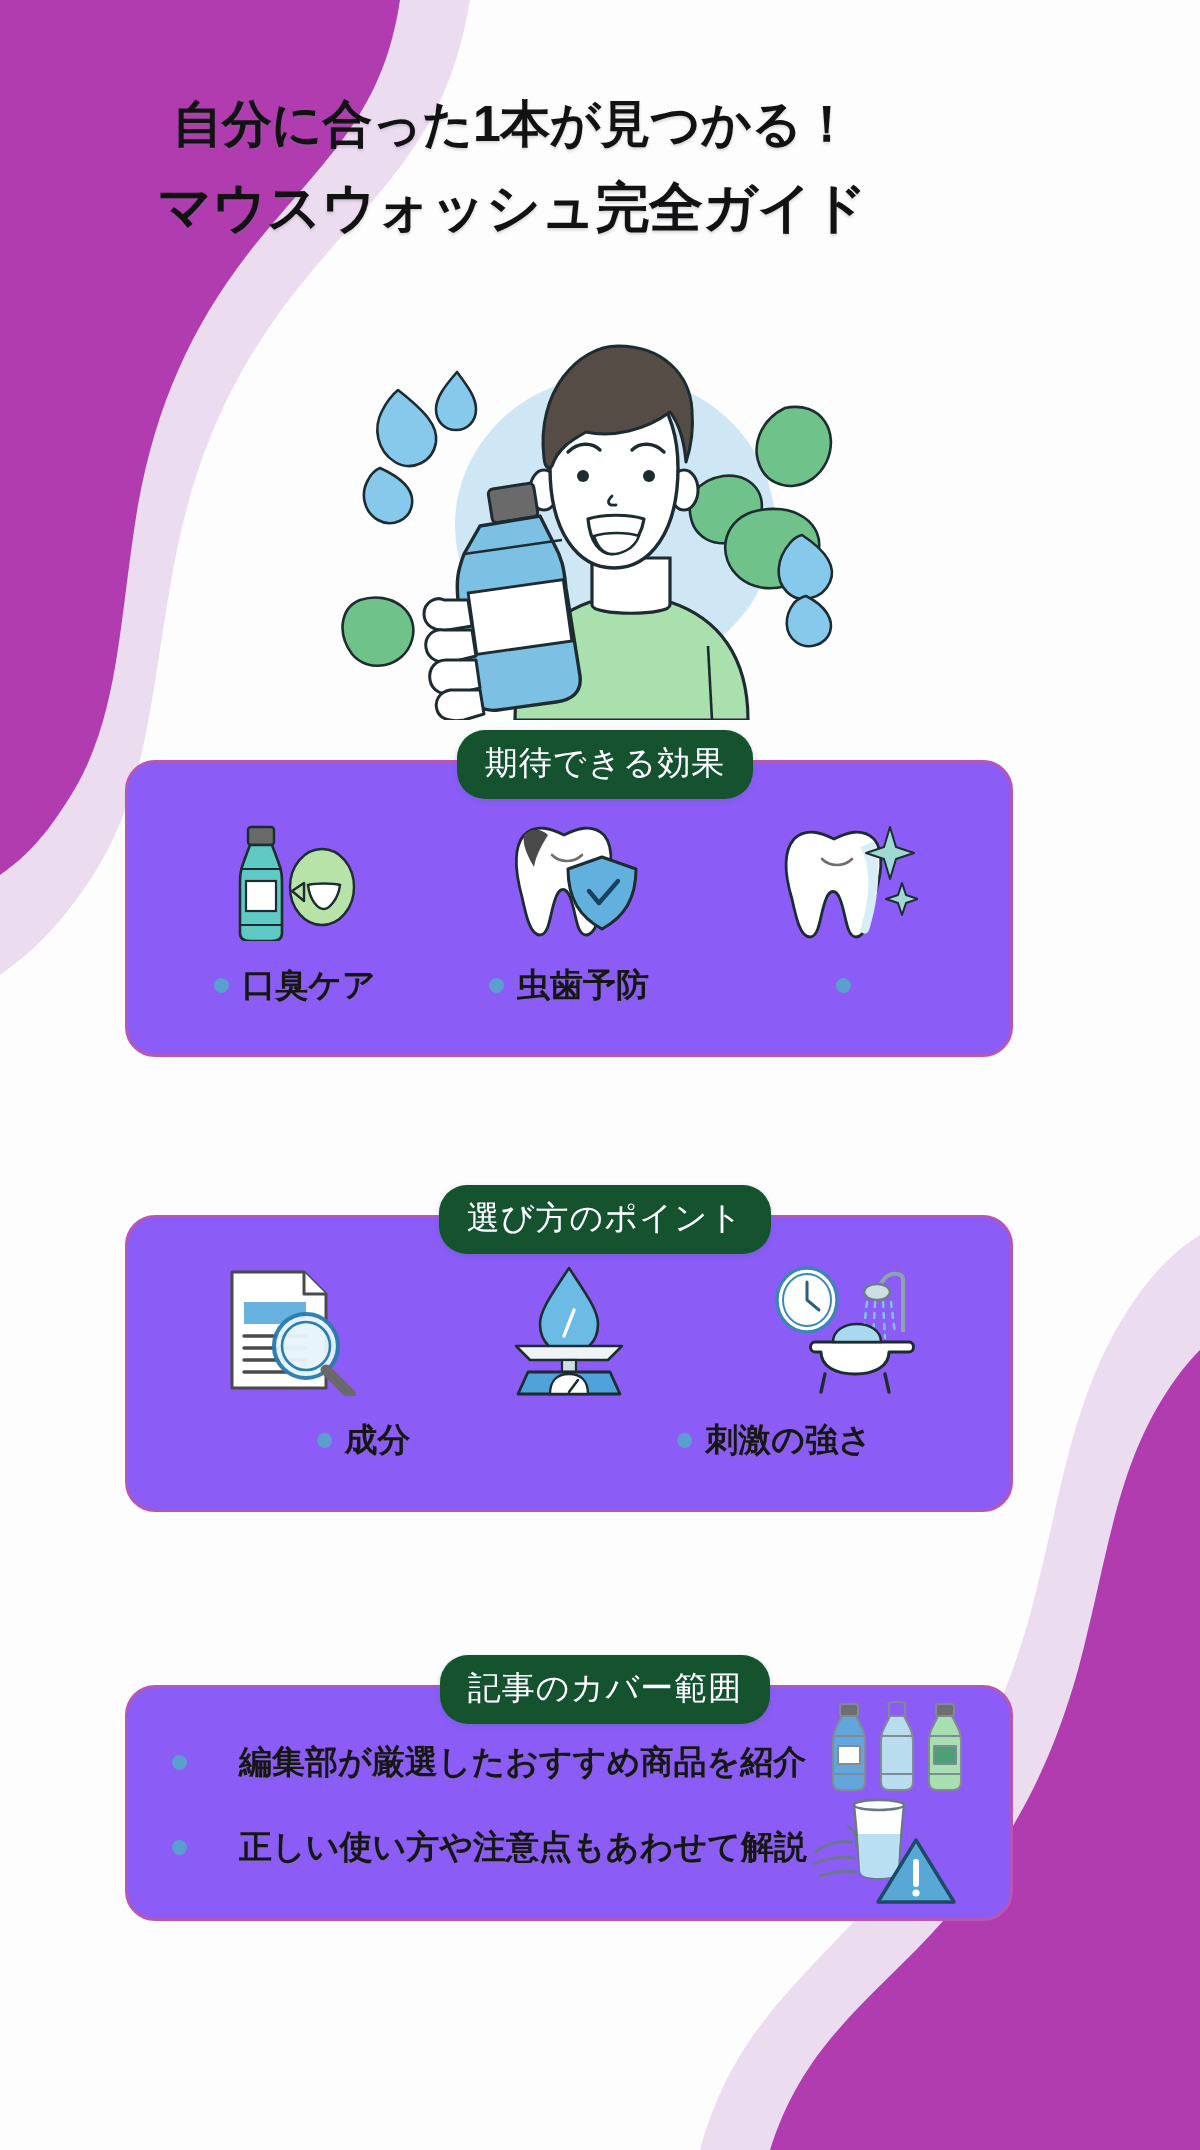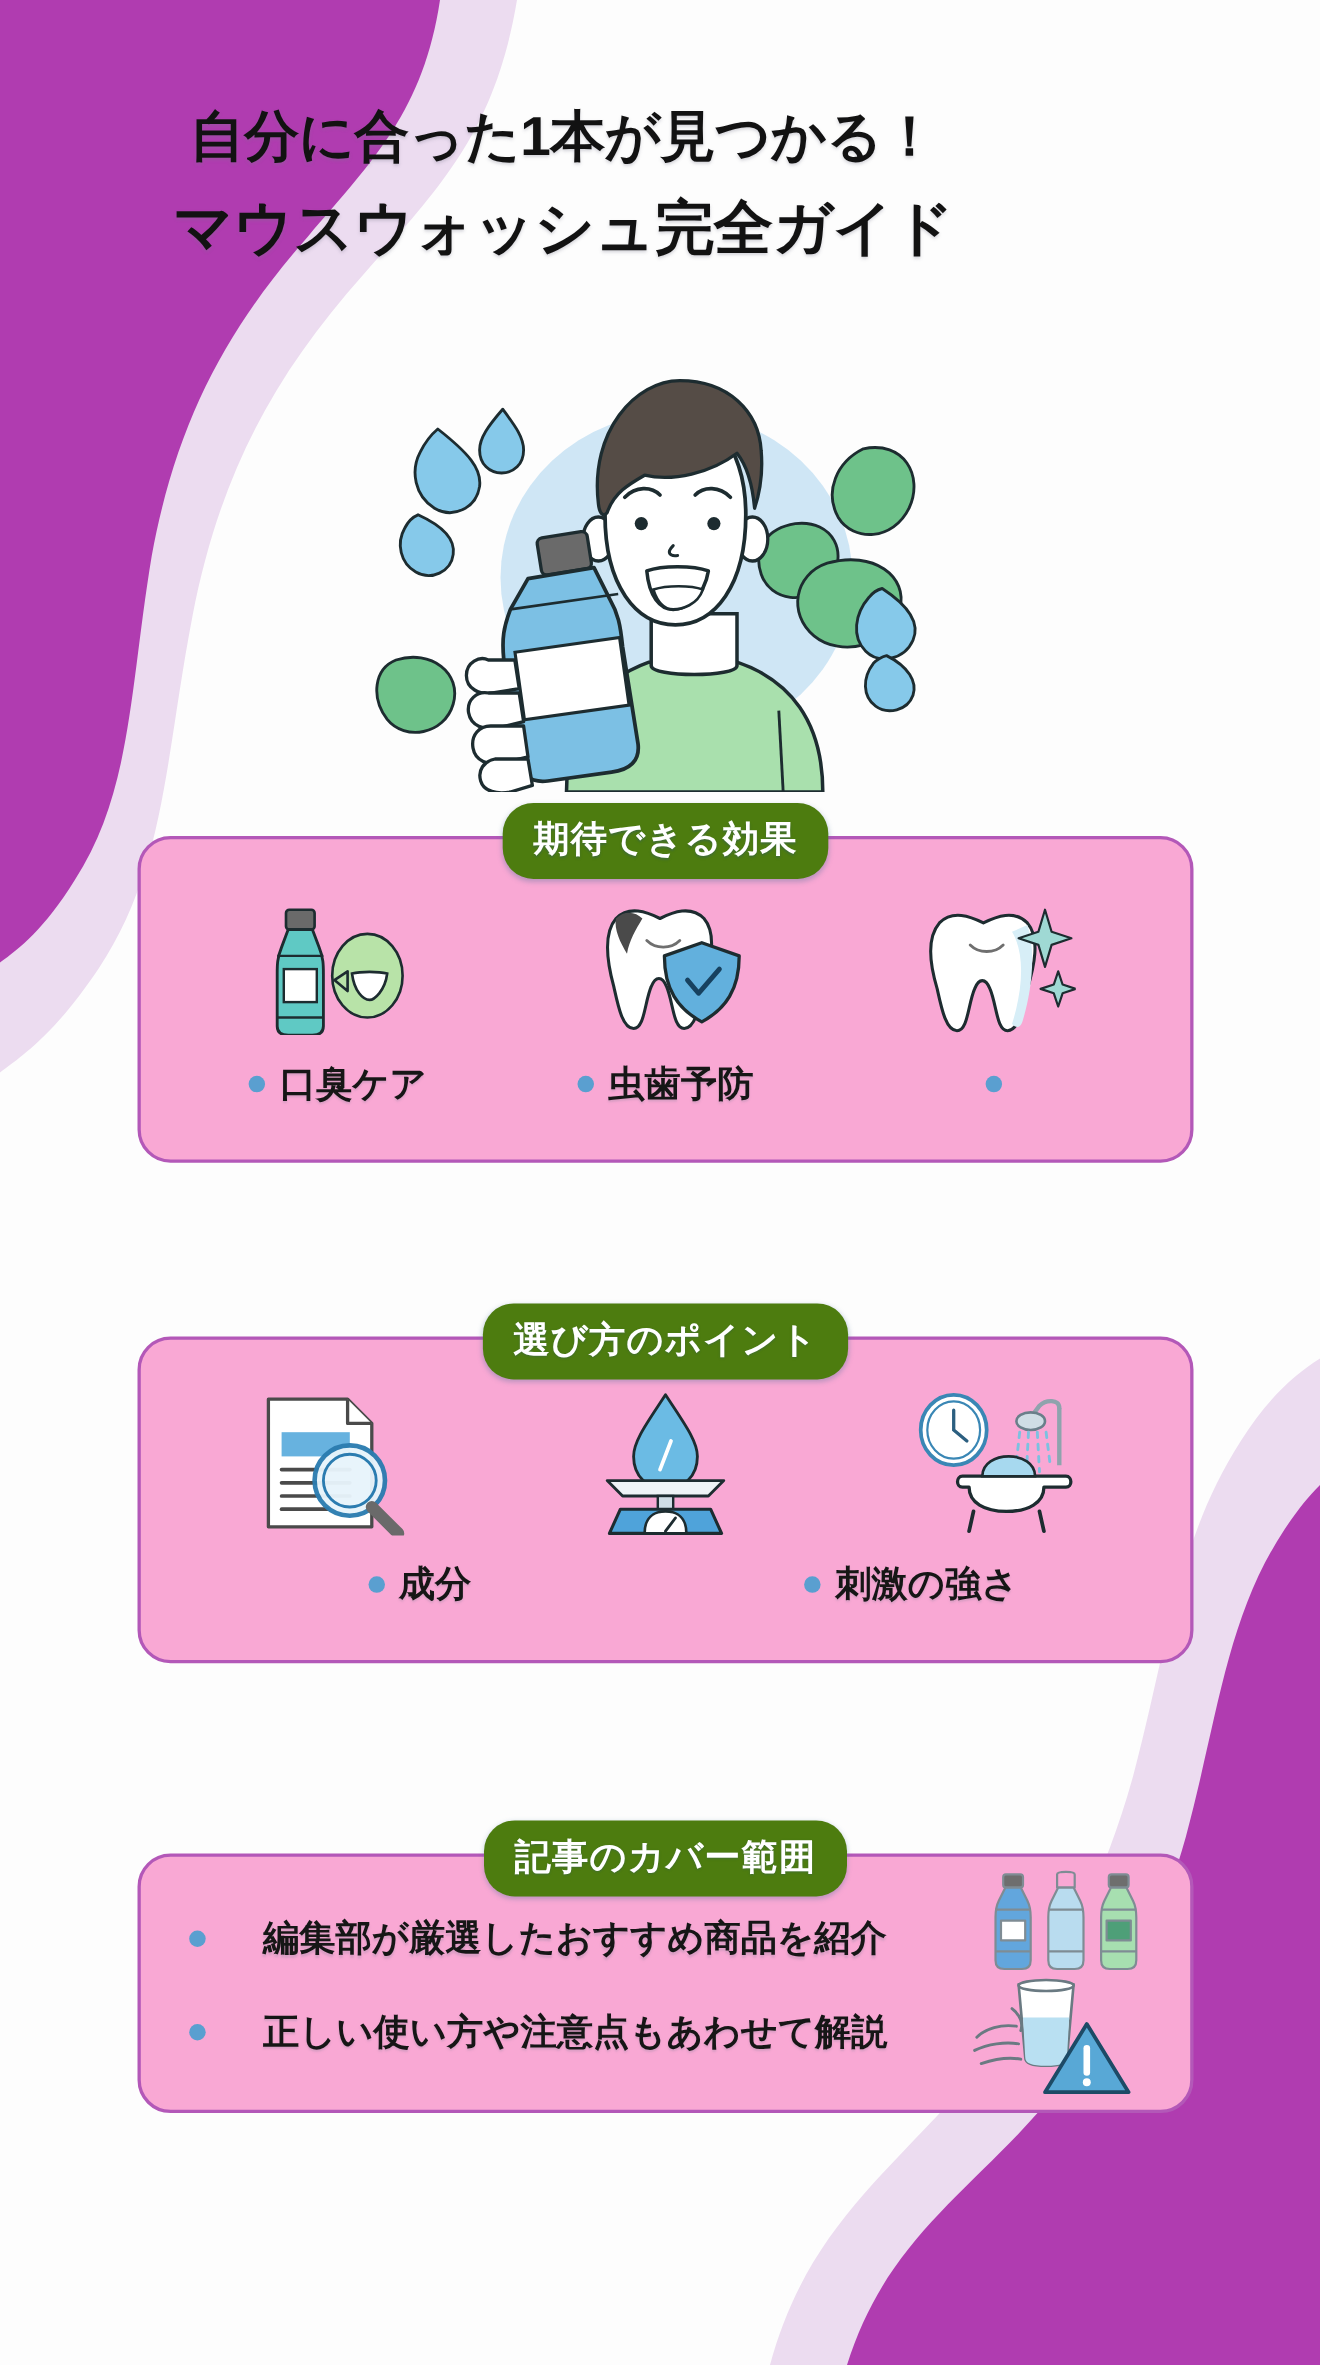--- a/index.html
+++ b/index.html
@@ -34,30 +34,30 @@
   
   .section {
     position:absolute;
     left:125px;
     width:960px;
     z-index:3;
   }
   .card {
     border:3px solid #b358b8;
     border-radius:30px;
-    background:#f9a8d4;
-    width:960px;
+    background:#8b5cf6;
+    width:888px;
   }
   .badge-wrap { position:relative; height:0; text-align:center; z-index:6; }
   .badge {
     display:inline-block;
-    background:#4d7c0f;
+    background:#14532d;
     color:#ffffff;
     font-size:33px;
-    font-weight:bold;
+    font-weight:normal;
     letter-spacing:1px;
     padding:11px 28px 13px;
     border-radius:28px;
     position:relative;
     top:-30px;
     box-shadow:0 2px 5px rgba(70,110,150,.35);
     text-shadow:0 1px 2px rgba(40,80,120,.35);
     white-space:nowrap;
   }
 

